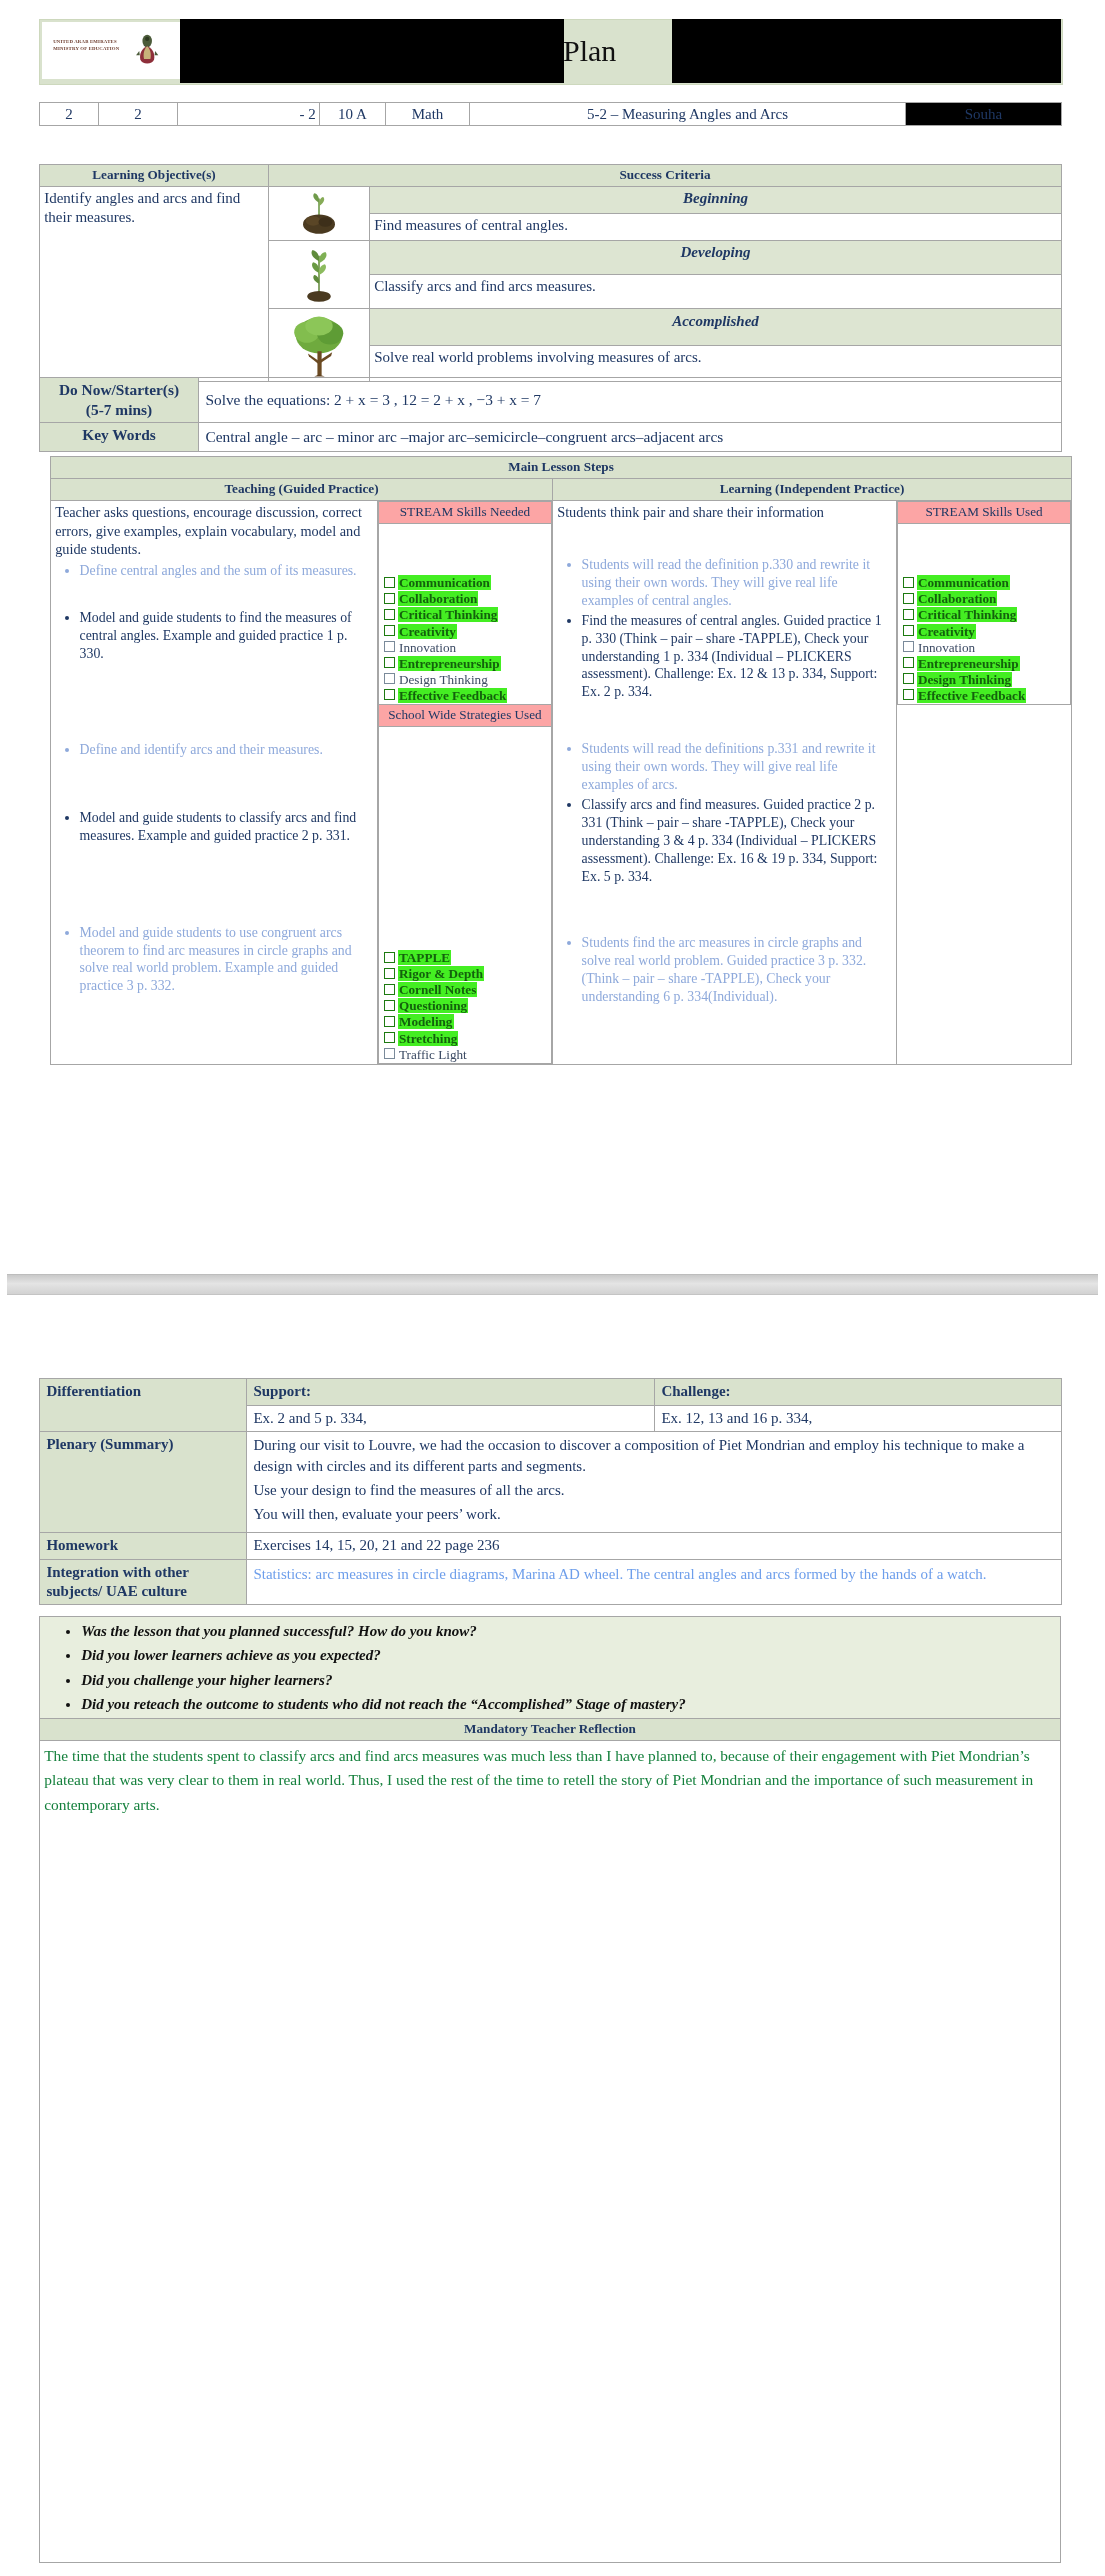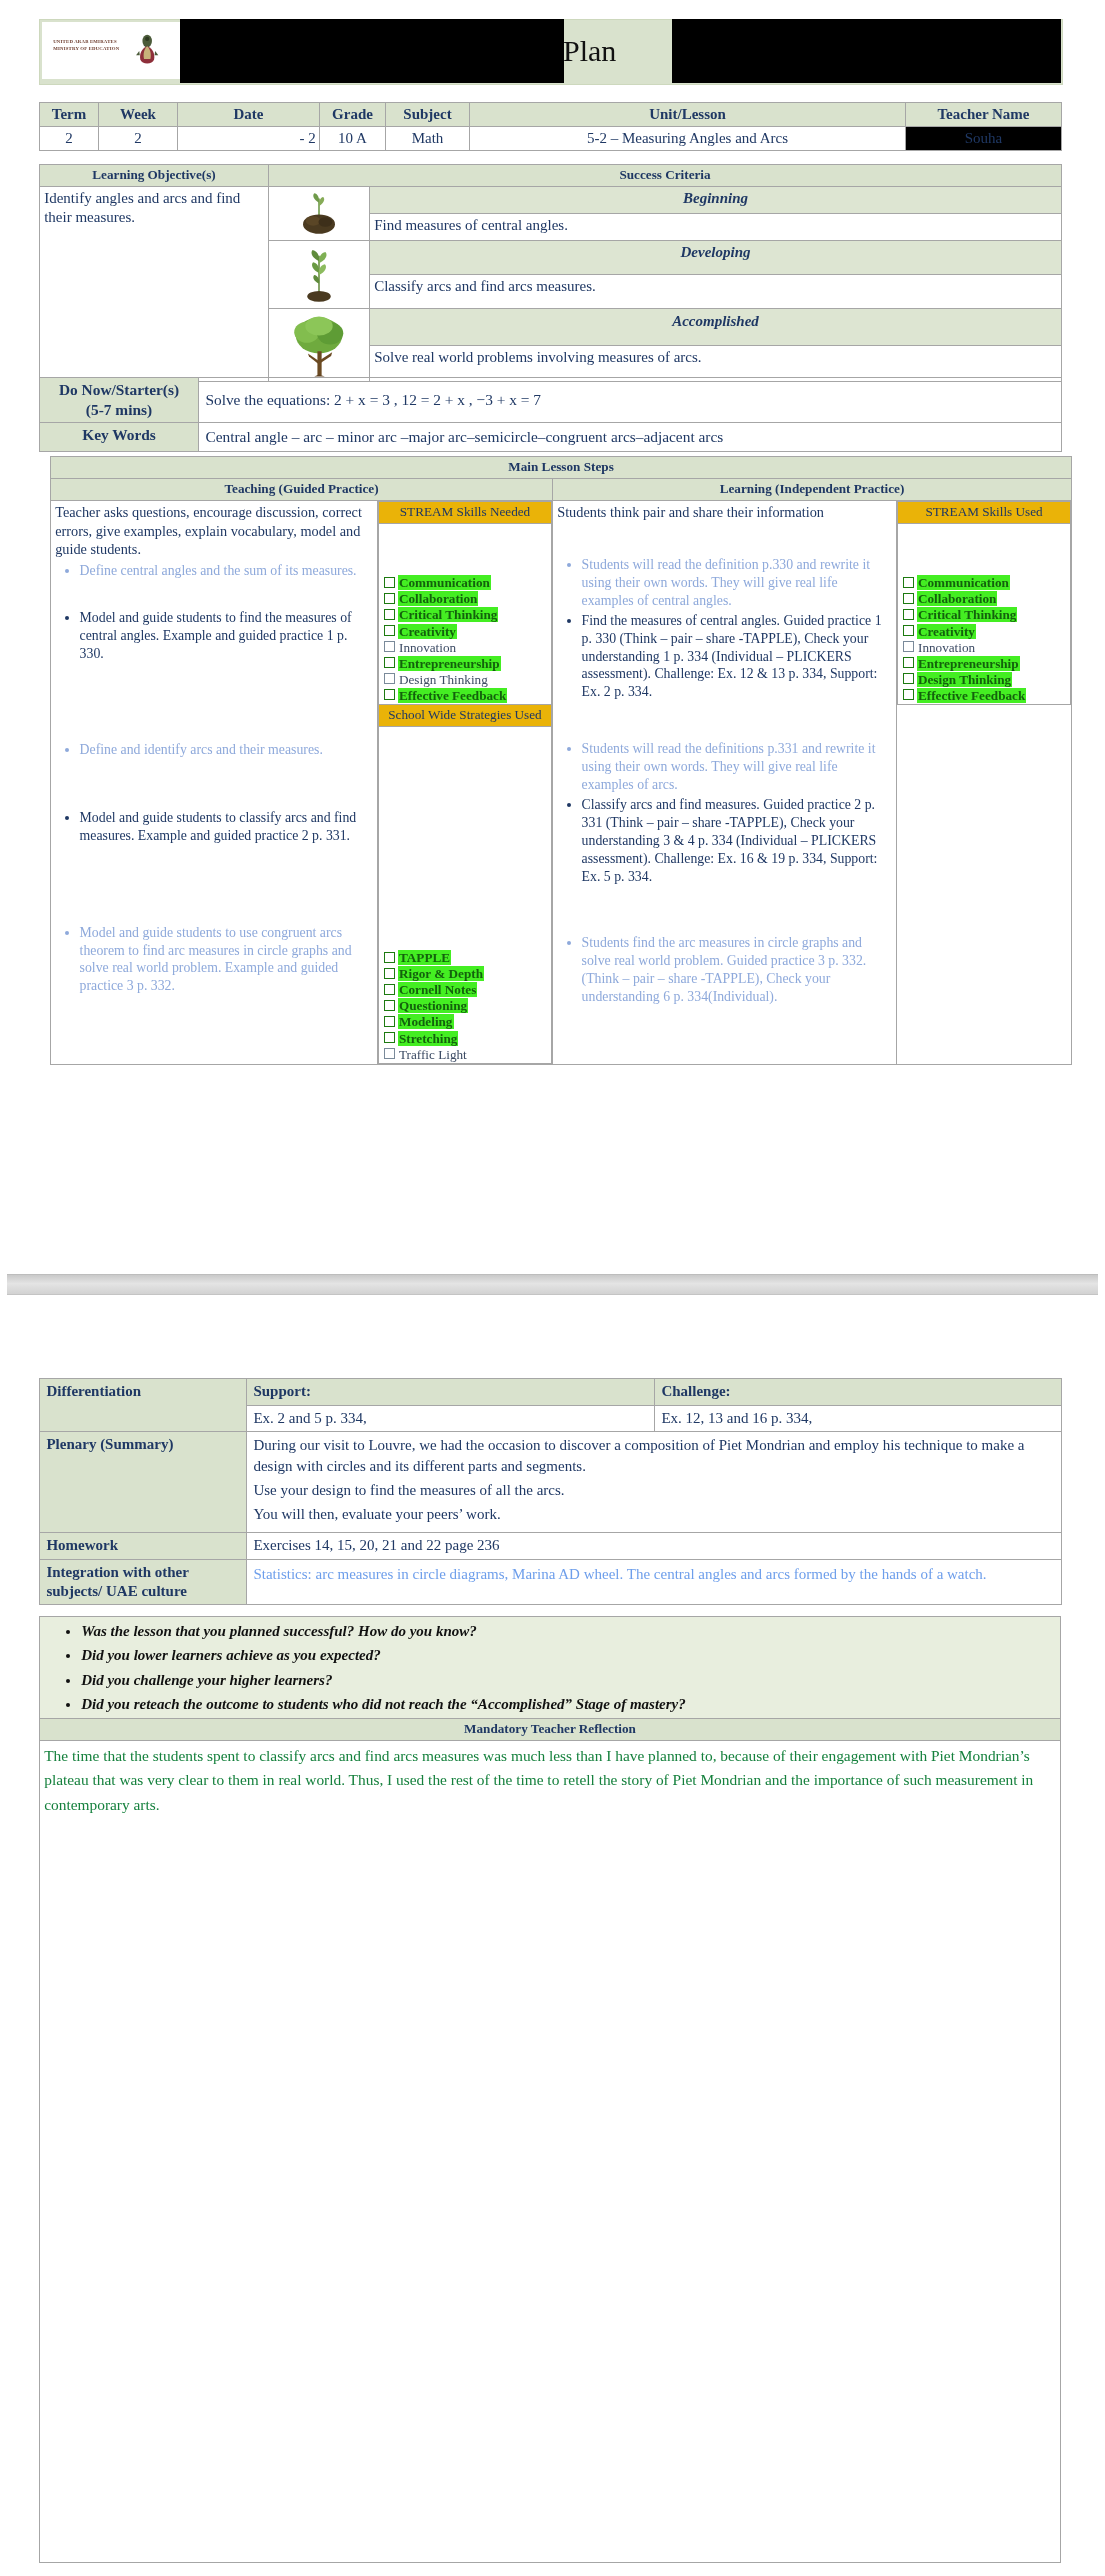--- a/index.html
+++ b/index.html
@@ -73,21 +73,21 @@
   #dn-tbl{width:1022px;}
   #dn-tbl td{font-size:15.4px;}
   .dn-lab{background:#d9e2cd;color:#111;font-weight:bold;text-align:center;vertical-align:middle;font-size:12.7px;line-height:1.25;}
 
   
   #mls-wrap{position:absolute;left:50px;top:456px;width:1022px;}
   #mls-tbl{width:1022px;}
   #mls-tbl>tbody>tr>td{font-size:13.2px;}
   .mls-title{background:#d9e2cd;color:#111;font-weight:bold;text-align:center;font-size:20px;padding:3.7px;}
   .mls-sub{background:#d9e2cd;color:#111;font-weight:bold;text-align:center;font-size:16px;padding:2.6px;}
-  .skl-hd{background:#eab308;color:#111;text-align:center;font-size:14.3px;line-height:1.3;padding:3.2px 2.1px;font-weight:normal;}
+  .skl-hd{background:#fca5a5;color:#111;text-align:center;font-size:14.3px;line-height:1.3;padding:3.2px 2.1px;font-weight:normal;}
   .colcell{padding:4.2px 5.3px 7.4px 5.3px;}
   .intro{margin:0 0 3.2px 0;line-height:1.3;font-size:14.3px;color:#1f3864;}
   ul.bl{margin:0;padding:0 0 0 24.4px;list-style:disc;}
   ul.bl li{margin:0 0 2.1px 0;line-height:1.3;font-size:13.8px;}
   .cL{color:#8ea9db;}
   .cD{color:#1f3864;}
   .cP{color:#7b6aa0;}
 
   
   .chk{margin:0;padding:0;list-style:none;font-size:13.2px;line-height:1.22;color:#1f3864;}
@@ -155,29 +155,20 @@
       <colgroup>
         <col style="width:59px">
           <col style="width:79px">
           <col style="width:142px">
         <col style="width:66px">
           <col style="width:84px">
           <col style="width:436px">
           <col style="width:156px">
       </colgroup>
       <tbody>
-          <tr>
-        <th class="hd">Term</th>
-        <th class="hd">Week</th>
-        <th class="hd">Date</th>
-        <th class="hd">Grade</th>
-        <th class="hd">Subject</th>
-        <th class="hd">Unit/Lesson</th>
-        <th class="hd">Teacher Name</th>
-      </tr>
       <tr>
         <td class="ctr">2</td>
         <td class="ctr">2</td>
         <td style="text-align:right;">- 2</td>
         <td class="ctr">10 A</td>
         <td class="ctr">Math</td>
         <td class="ctr">5-2 – Measuring Angles and Arcs</td>
         <td class="ctr redact">Souha</td>
       </tr>
     </tbody>

